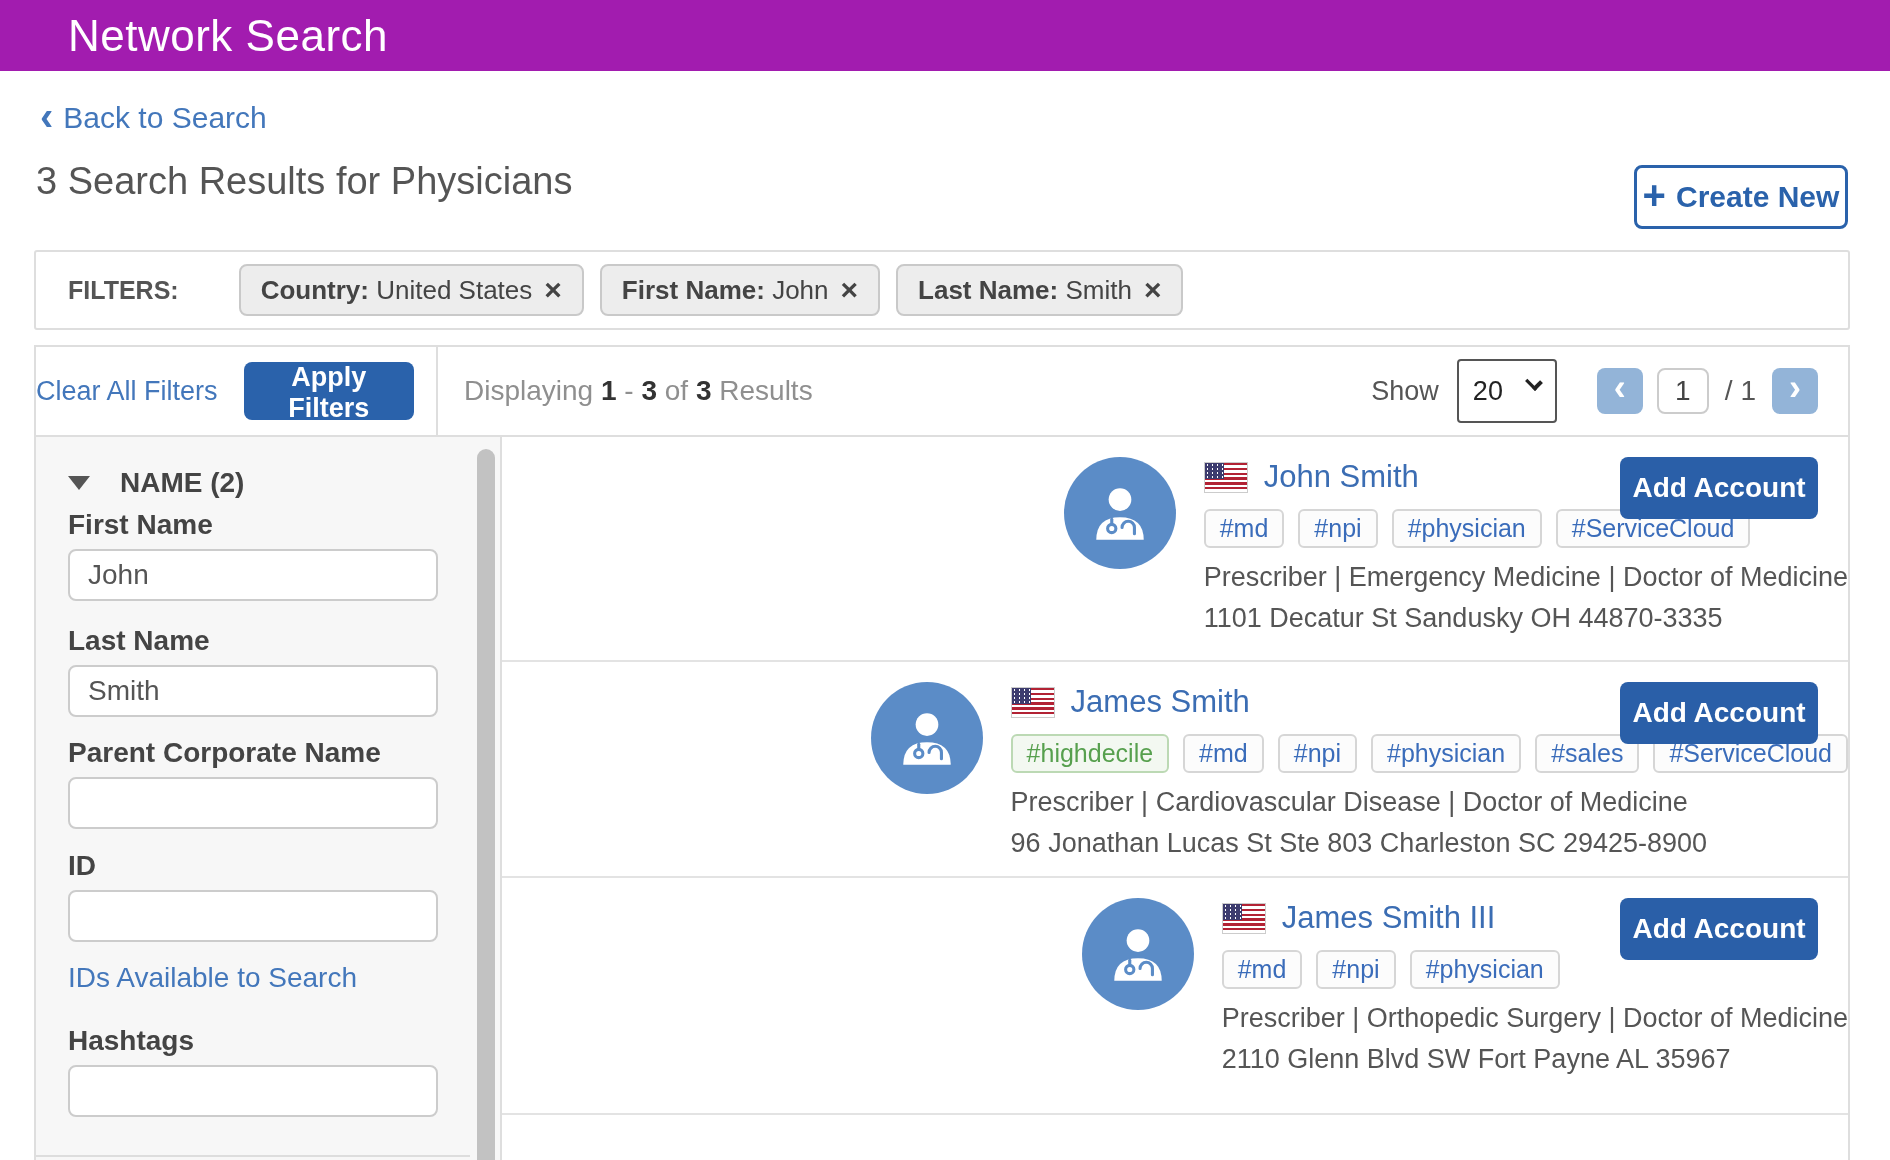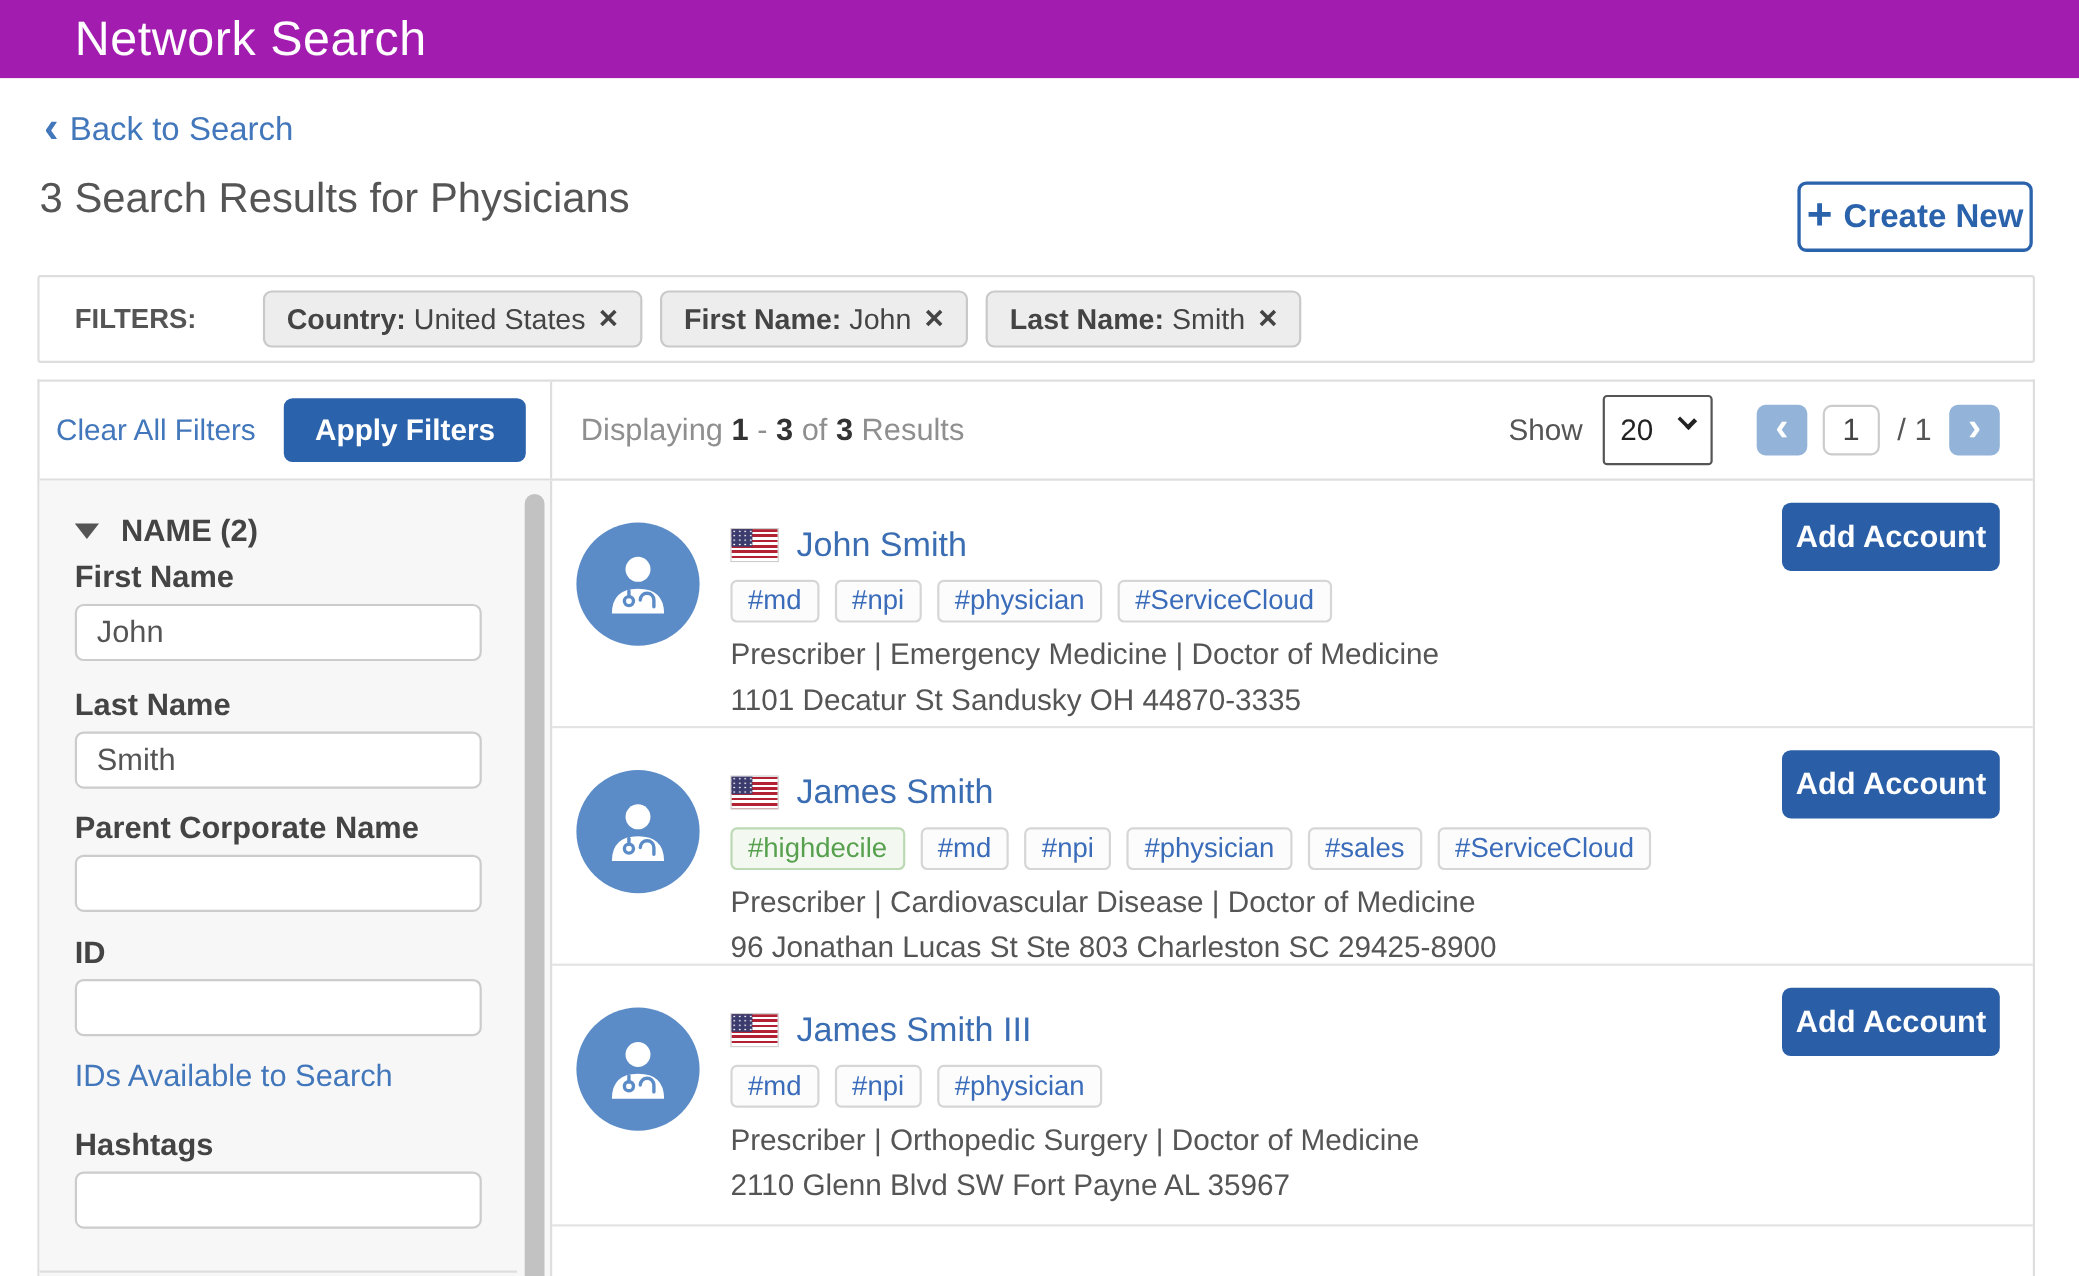--- a/index.html
+++ b/index.html
@@ -33,21 +33,21 @@
   .chip { height:52px; background:#ededed; border:2px solid #c9c9c9; border-radius:8px;
           display:flex; align-items:center; padding:0 20px; font-size:26px; color:#444; cursor:pointer; }
   .chip b { font-weight:700; }
   .chip .chip-x { font-weight:800; font-size:30px; margin-left:12px; color:#444; line-height:1; }
 
   
   .main-box { position:absolute; left:34px; top:345px; width:1816px; height:900px;
               border:2px solid #dedede; border-bottom:none; background:#fff; }
 
   .toolbar { position:absolute; left:0; top:0; width:100%; height:90px; border-bottom:2px solid #dedede; display:flex; }
-  .toolbar-left { width:466px; height:100%; border-right:2px solid #dedede;
+  .toolbar-left { width:402px; height:100%; border-right:2px solid #dedede;
                   display:flex; align-items:center; justify-content:flex-end; gap:26px; padding-right:22px; }
   .clear-link { color:#4377bb; font-size:27px; cursor:pointer; white-space:nowrap; }
   .apply-btn { height:58px; padding:0 28px; background:#2a62ab; border:none; border-radius:8px;
                color:#fff; font-size:27px; font-weight:700; cursor:pointer; font-family:inherit; }
   .toolbar-right { flex:1; display:flex; align-items:center; padding:0 30px 0 26px; }
   .displaying { font-size:28px; color:#8f8f8f; white-space:nowrap; }
   .displaying b { color:#333; font-weight:700; }
   .spacer { flex:1; }
   .show-label { font-size:27px; color:#555; margin-right:18px; }
   .page-size { width:100px; height:64px; border:2px solid #555; border-radius:4px; background:#fff;
@@ -59,36 +59,36 @@
             display:flex; align-items:center; justify-content:center; font-size:36px; font-weight:700;
             cursor:pointer; line-height:1; padding-bottom:6px; }
   .pg-input { width:52px; height:46px; border:2px solid #ccc; border-radius:8px; margin:0 16px 0 14px;
               text-align:center; font-size:28px; color:#444; font-family:inherit; background:#fff; }
   .pg-total { font-size:28px; color:#555; margin-right:16px; white-space:nowrap; }
 
   
   .content-row { position:absolute; left:0; top:90px; right:0; bottom:0; display:flex; }
   .sidebar { width:466px; background:#f7f7f7; border-right:2px solid #dedede; position:relative; }
   .sb-abs { position:absolute; left:32px; }
-  .sb-section-head { top:30px; display:flex; align-items:center; gap:20px; cursor:pointer; }
+  .sb-section-head { top:30px; display:flex; align-items:center; gap:30px; cursor:pointer; }
   .tri-down { width:0; height:0; border-left:11px solid transparent; border-right:11px solid transparent;
               border-top:14px solid #555; }
   .sb-section-title { font-size:28px; font-weight:700; color:#444; }
   .sb-label { font-size:28px; font-weight:700; color:#444; }
   .sb-input { position:absolute; left:32px; width:370px; height:52px; background:#fff;
               border:2px solid #ccc; border-radius:8px; font-size:28px; color:#555;
               padding:0 18px; font-family:inherit; }
   .sb-link { font-size:28px; color:#4377bb; cursor:pointer; }
   .sb-divider { position:absolute; left:0; top:718px; width:434px; border-top:2px solid #ddd; }
   .sb-scrollthumb { position:absolute; left:441px; top:12px; width:18px; height:1000px;
                     background:#c2c2c2; border-radius:9px; }
 
   
   .results { flex:1; position:relative; }
-  .card { display:flex; padding:38px 0 0 22px; border-bottom:2px solid #e3e3e3; position:relative; }
+  .card { display:flex; padding:20px 0 0 22px; border-bottom:2px solid #e3e3e3; position:relative;justify-content:flex-end; }
   .card-1 { height:225px; } .card-2 { height:216px; } .card-3 { height:237px; }
   .avatar { width:112px; height:112px; border-radius:50%; background:#5b8cc7; flex:none;
             display:flex; align-items:center; justify-content:center; }
   .card-body { margin-left:28px; }
   .name-row { display:flex; align-items:center; gap:16px; height:40px; }
   .flag { width:44px; height:31px; border:1px solid #ccc; position:relative; flex:none;
           background:repeating-linear-gradient(180deg,#b22234 0 2.4px,#fff 2.4px 4.8px); }
   .flag .canton { position:absolute; left:0; top:0; width:19px; height:16px; background:#3c3b6e;
           background-image:radial-gradient(#fff 1px, transparent 1.1px); background-size:5px 4px; }
   .result-name { font-size:31px; color:#3b6db3; cursor:pointer; white-space:nowrap; }

